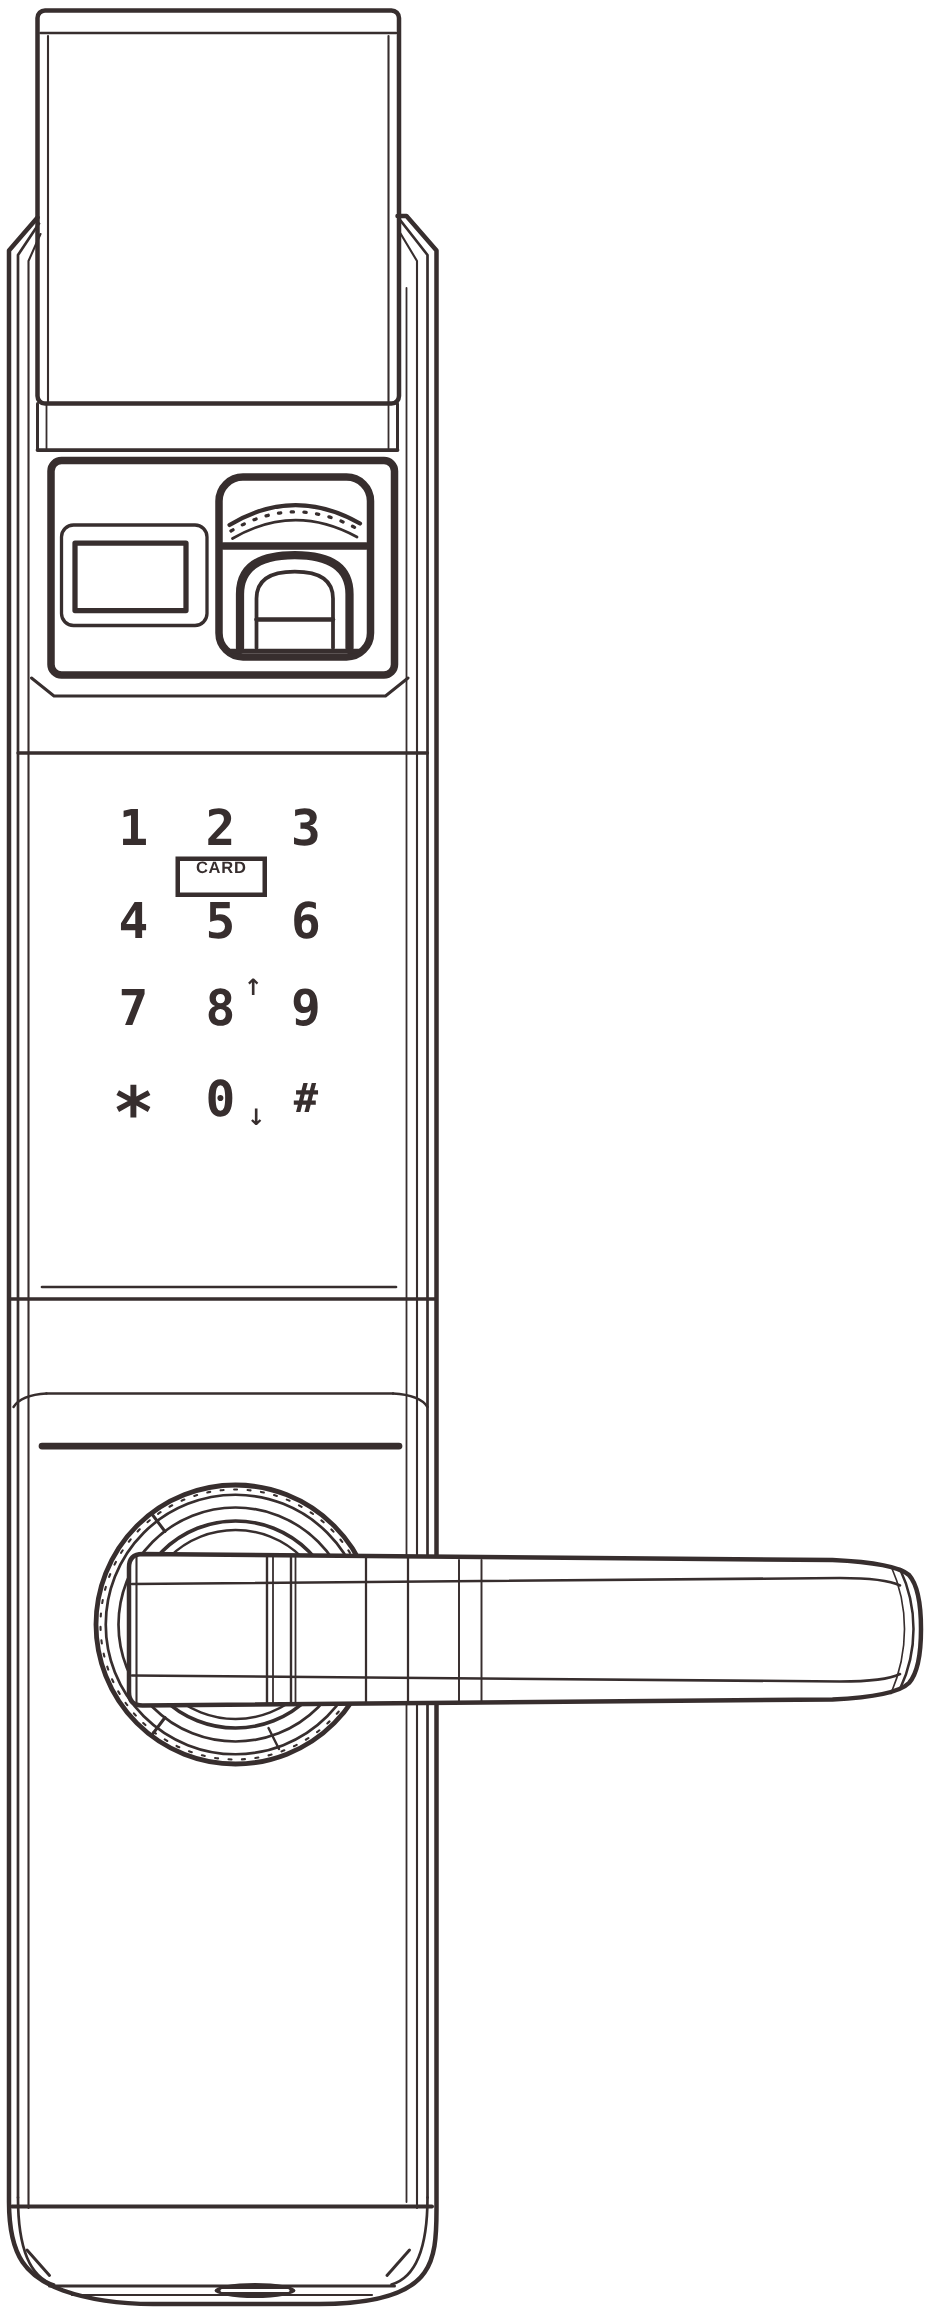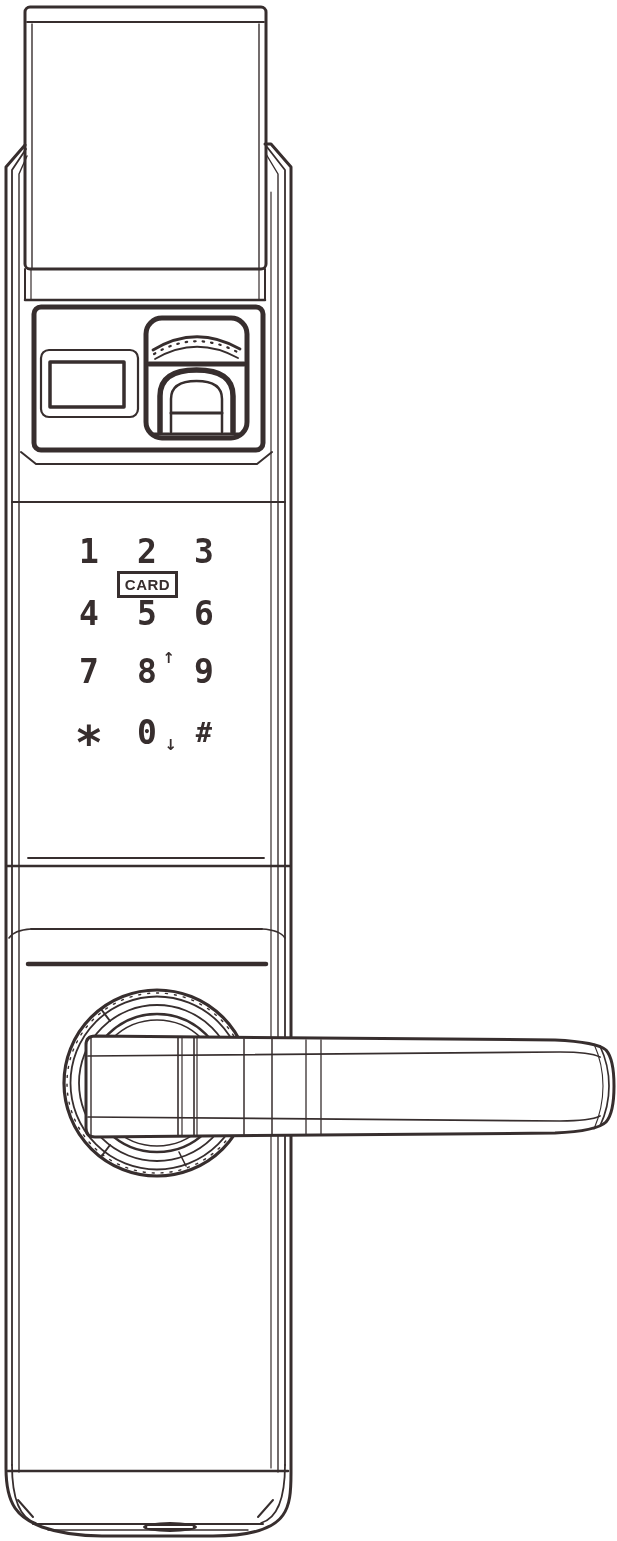--- a/index.html
+++ b/index.html
@@ -26,24 +26,24 @@
   .key.hash .digit{font-size:27px;}
   .key .arrow{
     position:absolute;font-size:15px;line-height:1;
     font-family:"DejaVu Sans",sans-serif;font-weight:bold;
   }
   .arrow.up{right:-4px;top:4px;}
   .arrow.down{right:-6px;bottom:3px;}
   .card-badge{
     position:absolute;left:117px;top:571px;width:61px;height:27px;
     box-sizing:border-box;border:3px solid var(--line-color,#372e2e);
-    display:flex;align-items:center;justify-content:center;
+    display:flex;align-items:flex-start;justify-content:center;
     color:var(--line-color,#372e2e);
     font-family:"Liberation Sans",sans-serif;
-    font-weight:bold;font-size:15px;letter-spacing:.5px;line-height:1;
+    font-weight:bold;font-size:11px;letter-spacing:.5px;line-height:1;
   }
 </style>
 </head>
 <body>
 
 <div class="stage">
 
   <svg id="lock-svg" width="617" height="1541" viewBox="0 0 617 1541">
 
     <g>

